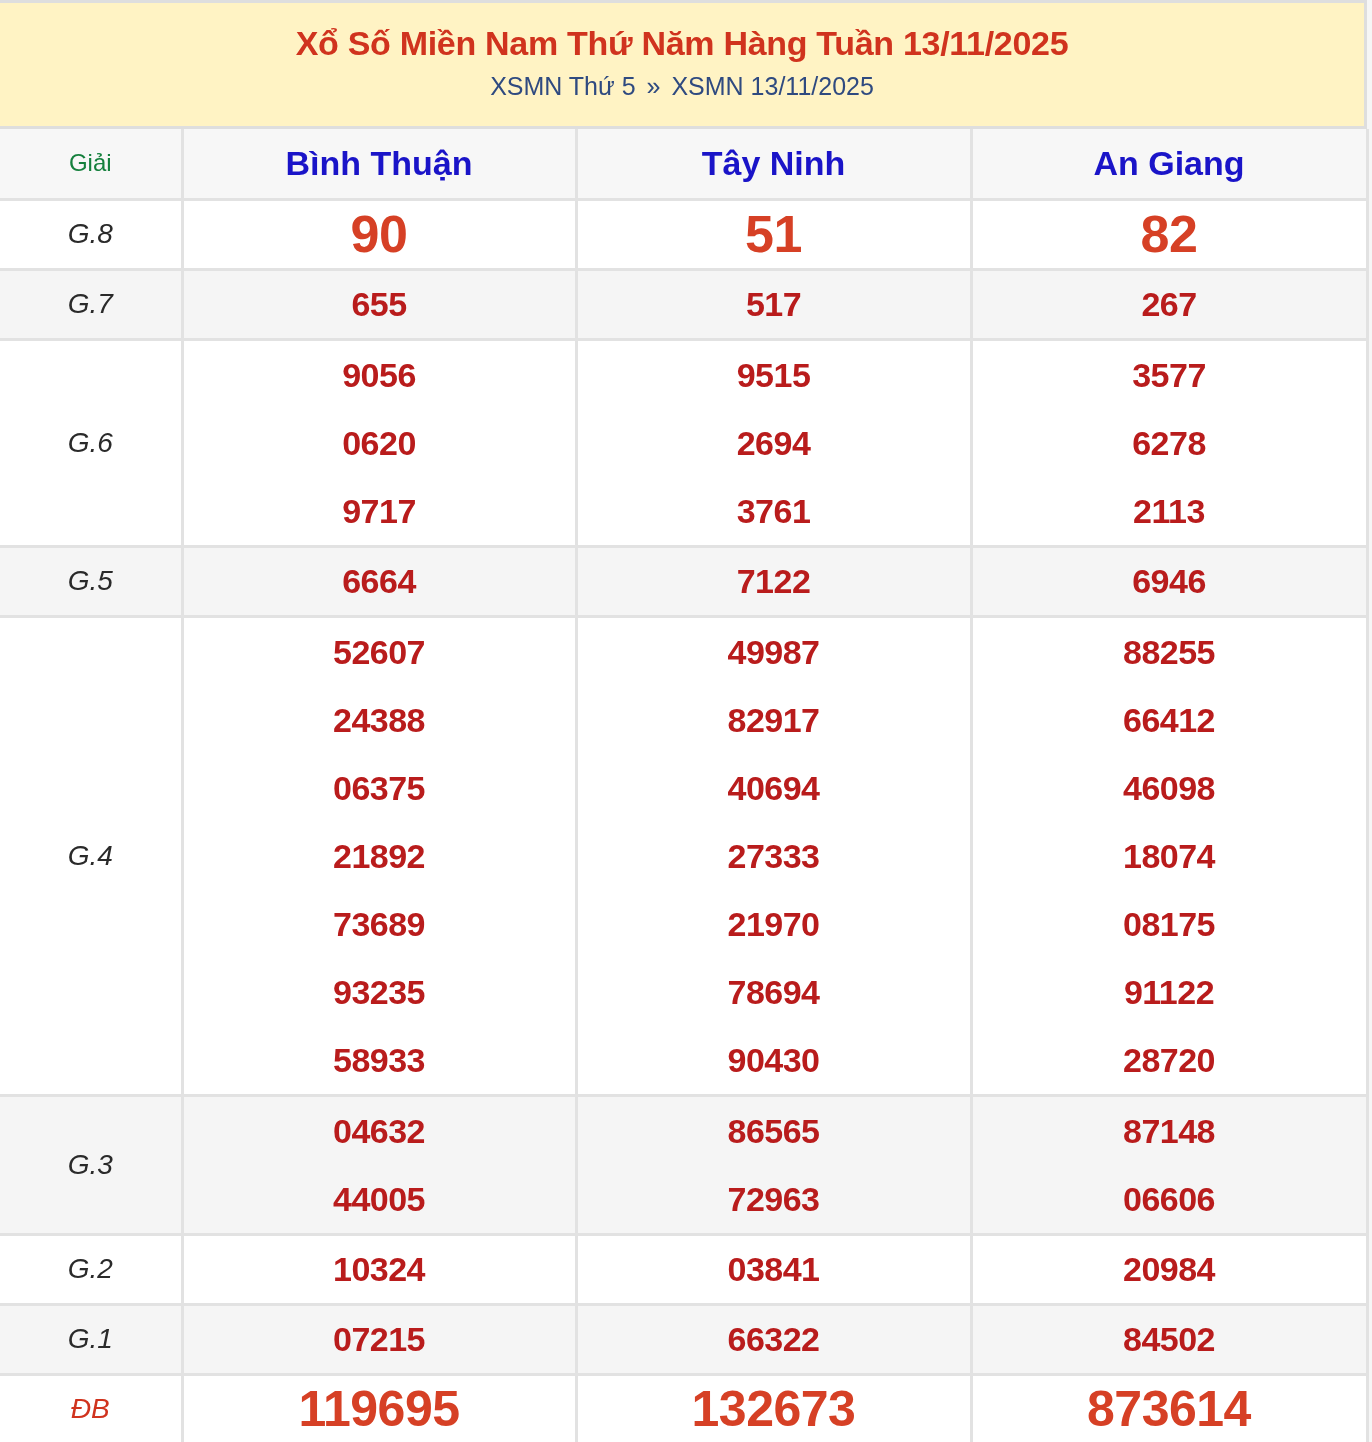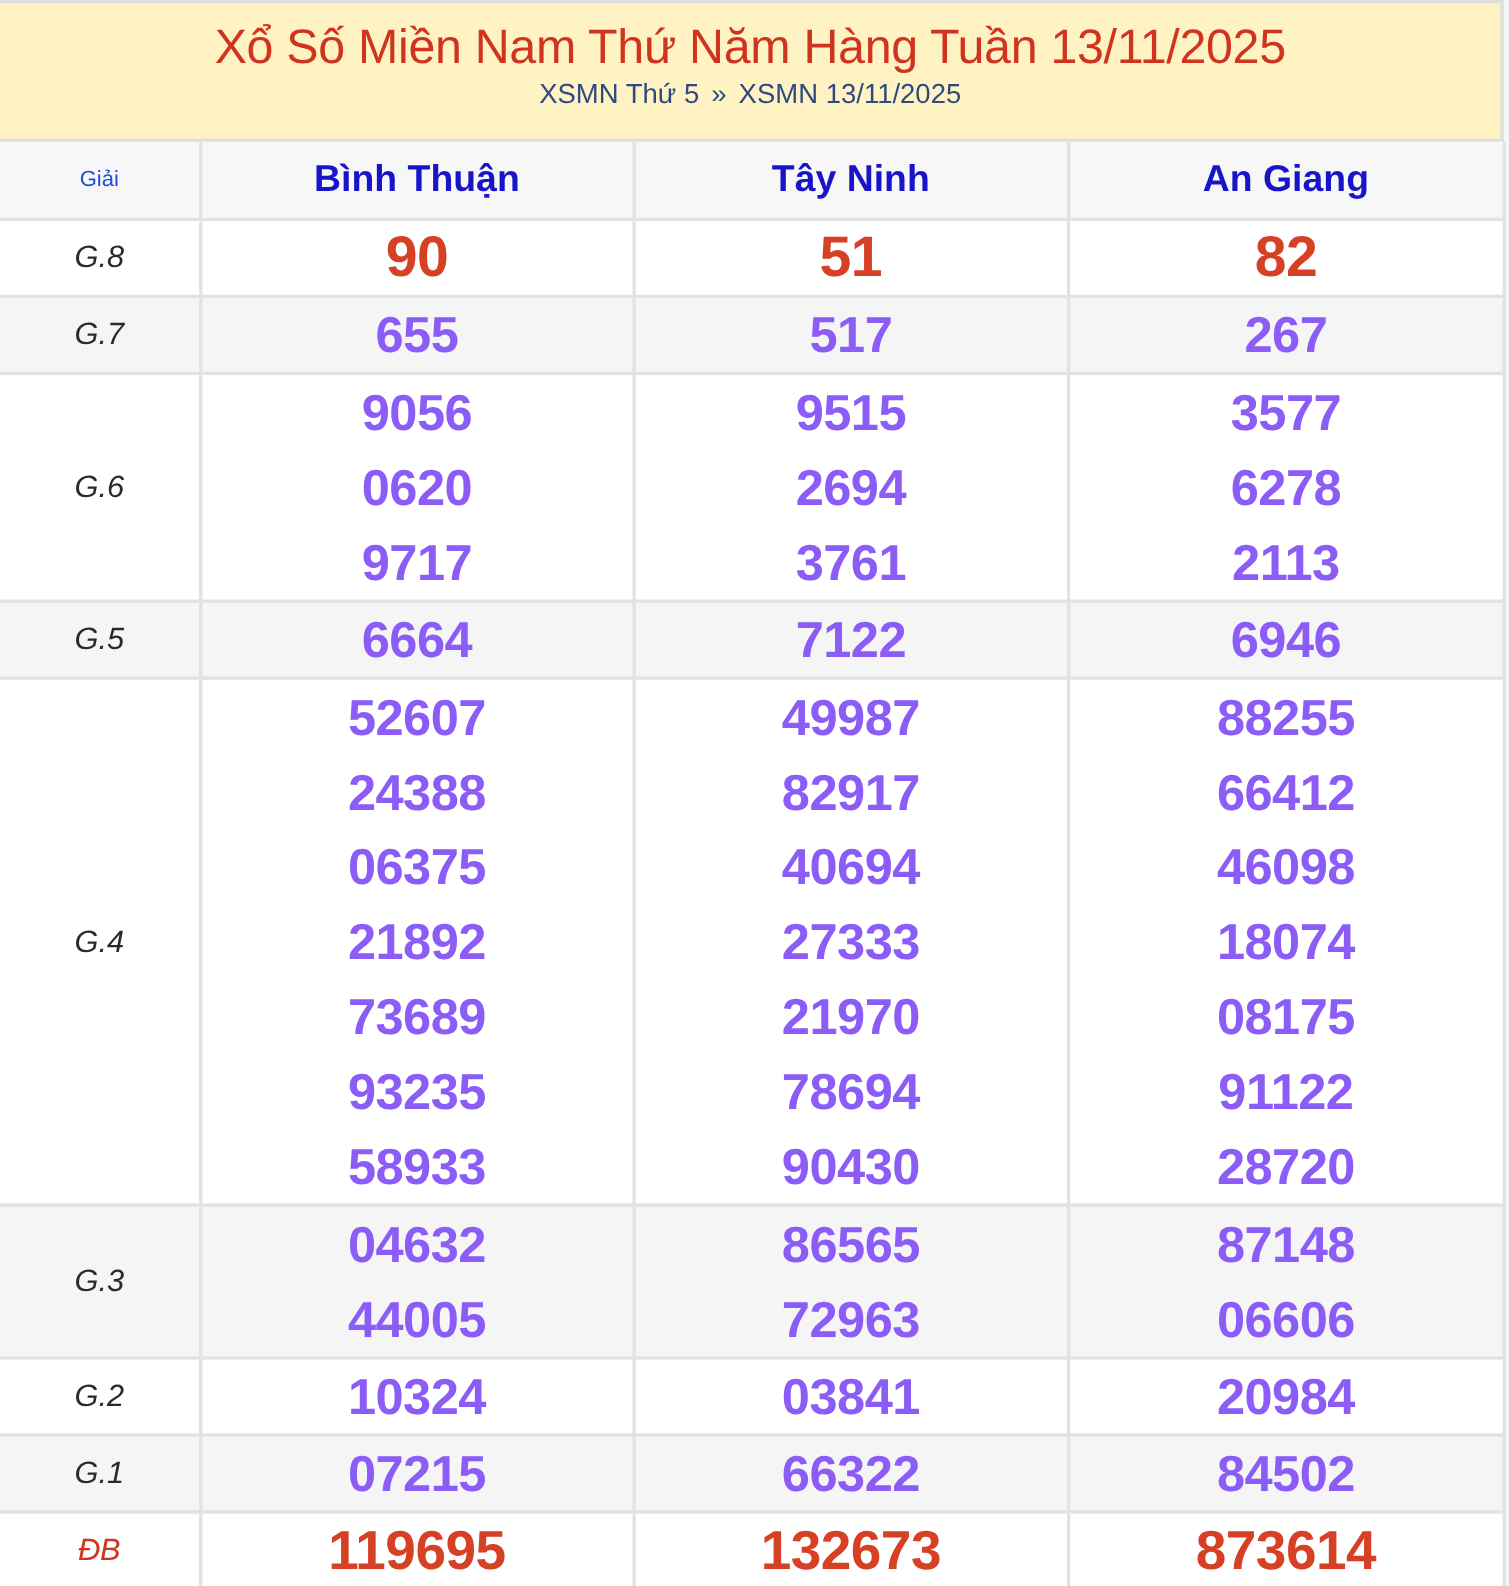--- a/index.html
+++ b/index.html
@@ -9,22 +9,22 @@
     .header {
       height: 129px;
       background: #fff3c4;
       border-top: 3px solid #dedede;
       border-bottom: 3px solid #dedede;
       border-right: 3px solid #dedede;
       text-align: center;
     }
     .title {
       padding-top: 20px;
-      font-size: 44px;
-      font-weight: normal;
+      font-size: 34px;
+      font-weight: bold;
       color: #d0331e;
       line-height: 40px;
       letter-spacing: -0.3px;
     }
     .subtitle {
       margin-top: 8px;
       font-size: 25px;
       color: #2f4a80;
       line-height: 30px;
     }
@@ -42,26 +42,26 @@
     col.c3 { width: 396px; }
     td, th {
       border: 3px solid #e2e2e2;
       text-align: center;
       vertical-align: middle;
       padding: 0;
     }
     tr:first-child th { border-top: none; }
     td:first-child, th:first-child { border-left: none; }
     th { height: 70px; font-weight: normal; background: #f7f7f7; }
-    th.lbl { font-size: 20px; color: #1d4ed8; }
+    th.lbl { font-size: 24px; color: #15803d; }
     th.prov { font-size: 34px; font-weight: bold; color: #1a14c8; }
     td.lbl { font-size: 28px; color: #2a2a2a; font-style: italic; }
     td.lbl.db { color: #d0331e; }
     tr.alt td { background: #f5f5f5; }
-    .num { display: block; font-size: 46px; font-weight: bold; line-height: 68px; color: #8b5cf6; letter-spacing: -0.5px; }
+    .num { display: block; font-size: 34px; font-weight: bold; line-height: 68px; color: #b91c1c; letter-spacing: -0.5px; }
     .num.red { color: #d64025; }
     .num.big { font-size: 50px; }
     .num.g8 { font-size: 52px; }
     tr.r1 td { height: 70px; }
     tr.r1 .num { line-height: 64px; }
   </style>
 </head>
 <body>
 
 <div class="wrap">

